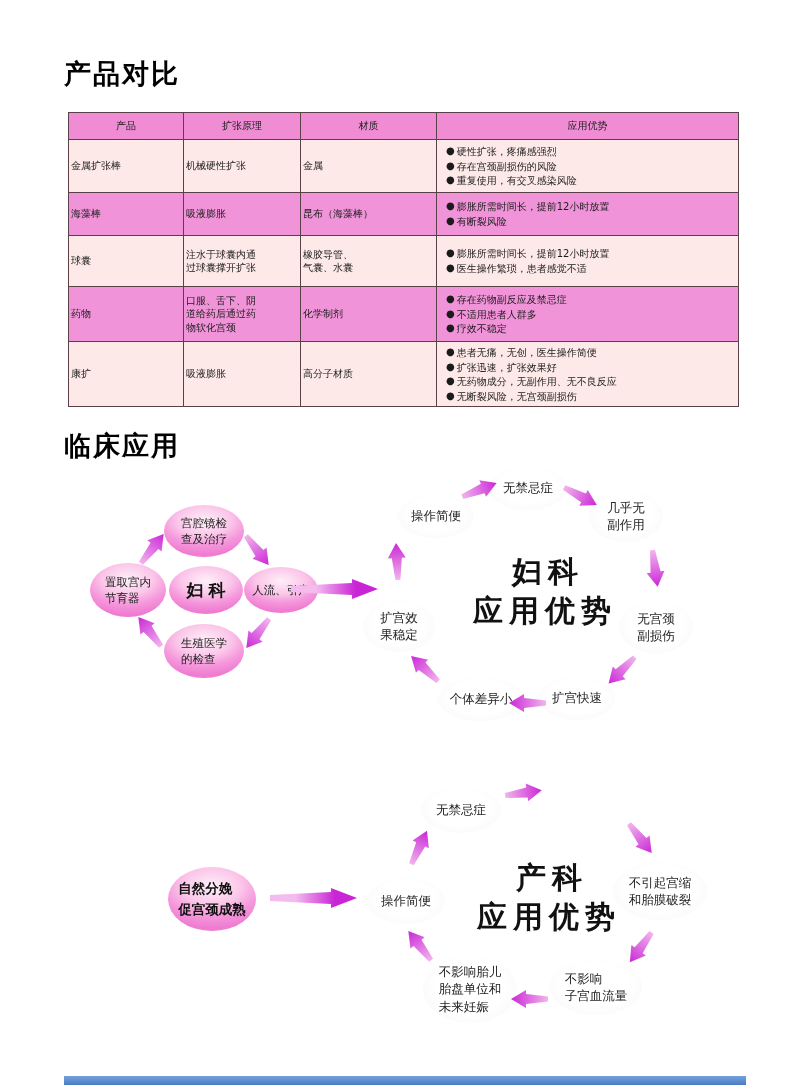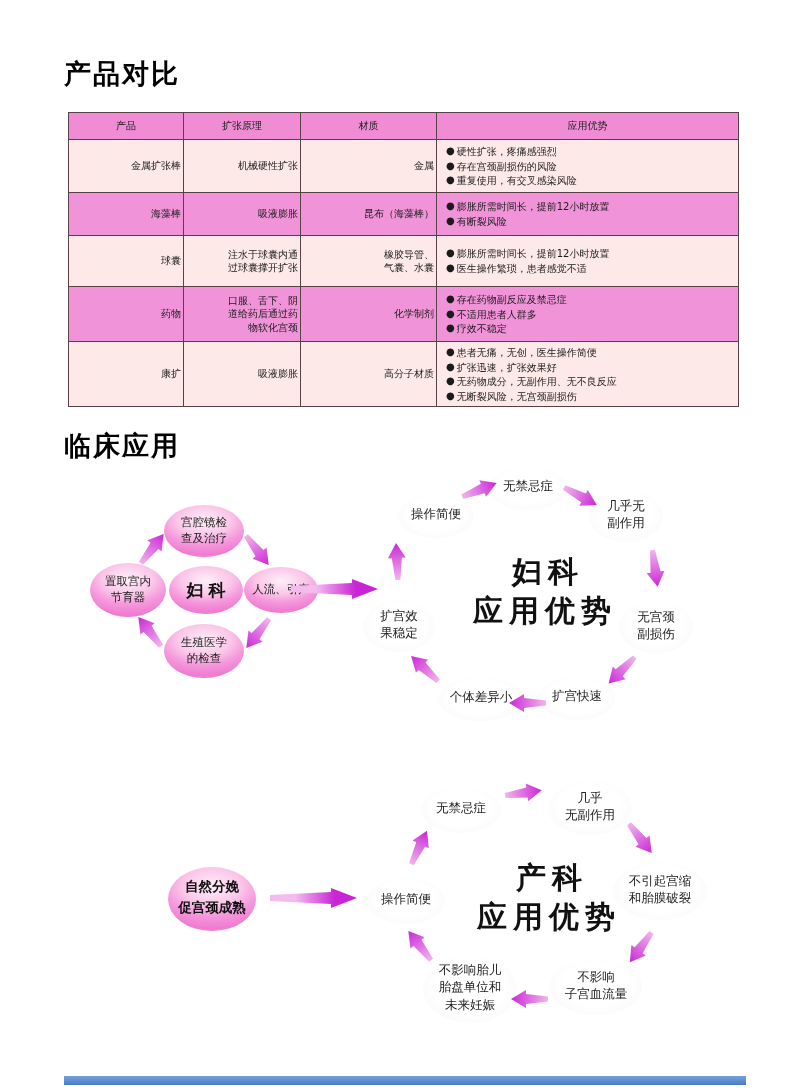--- a/index.html
+++ b/index.html
@@ -9,28 +9,28 @@
   #title-products{top:56px;}
   #title-clinical{top:428px;}
 
   
   table.cmp{position:absolute;left:68px;top:112px;width:670px;border-collapse:collapse;table-layout:fixed;}
   .cmp th,.cmp td{border:1px solid #5a4148;font-size:10px;font-weight:normal;color:#1b1b1b;}
   .cmp thead tr{height:27px;background:#ef8cd3;}
   .cmp tr.pk{background:#f193d8;}
   .cmp tr.lt{background:#fdeae8;}
   .cmp .h1{height:53px;} .cmp .h2{height:43px;} .cmp .h3{height:51px;} .cmp .h4{height:55px;} .cmp .h5{height:65px;}
-  .cmp td.c{text-align:right;white-space:pre-line;padding:2px;line-height:1.35;}
+  .cmp td.c{text-align:left;white-space:pre-line;padding:2px;line-height:1.35;}
   .cmp td.adv{padding:3px 4px 3px 9px;vertical-align:middle;}
   .cmp td.adv .b{text-align:left;line-height:1.36;}
   .cmp td.adv .b::before{content:"●";font-size:10px;margin-right:2px;vertical-align:1px;}
 
   
   .ov{position:absolute;border-radius:50%;display:flex;align-items:center;justify-content:center;
-      text-align:center;white-space:pre-line;font-family:Liberation Mono, monospace;}
+      text-align:left;white-space:pre-line;}
   .pnk{background:radial-gradient(ellipse 75% 65% at 50% 30%, #feeff8 0%, #fbc6e9 45%, #f598dc 72%, #ef7cd1 100%);}
   .wht{background:radial-gradient(ellipse at 50% 45%, #ffffff 50%, #fcfbfc 72%, #f2eff2 92%, #e9e5ea 100%);}
   .sat{font-size:11.5px;line-height:1.4;color:#222;}
   .hub1{font-size:17px;font-weight:bold;letter-spacing:5px;text-indent:5px;color:#111;}
   .hub2{font-size:13.5px;font-weight:bold;line-height:1.55;color:#111;}
   .node{font-size:12.5px;line-height:1.38;color:#222;}
   .bigtitle{position:absolute;width:210px;font-size:30px;font-weight:600;letter-spacing:6px;text-indent:6px;
             text-align:center;line-height:1.3;white-space:pre-line;color:#111;}
 
   
@@ -164,22 +164,20 @@
   <div class="ov wht node" id="gn4">个体差异小</div>
   <div class="ov wht node" id="gn5">扩宫效
 果稳定</div>
   <div class="ov wht node" id="gn6">操作简便</div>
 
   <div class="ov pnk hub2" id="o-hub">自然分娩
 促宫颈成熟</div>
   <div class="bigtitle" id="o-big">产科
 应用优势</div>
   <div class="ov wht node" id="on0">无禁忌症</div>
-  <div class="ov wht node" id="on1">几乎
-无副作用</div>
   <div class="ov wht node" id="on2">不引起宫缩
 和胎膜破裂</div>
   <div class="ov wht node" id="on3">不影响
 子宫血流量</div>
   <div class="ov wht node" id="on4">不影响胎儿
 胎盘单位和
 未来妊娠</div>
   <div class="ov wht node" id="on5">操作简便</div>
 
   <svg class="arrows" width="800" height="1088" viewBox="0 0 800 1088">

